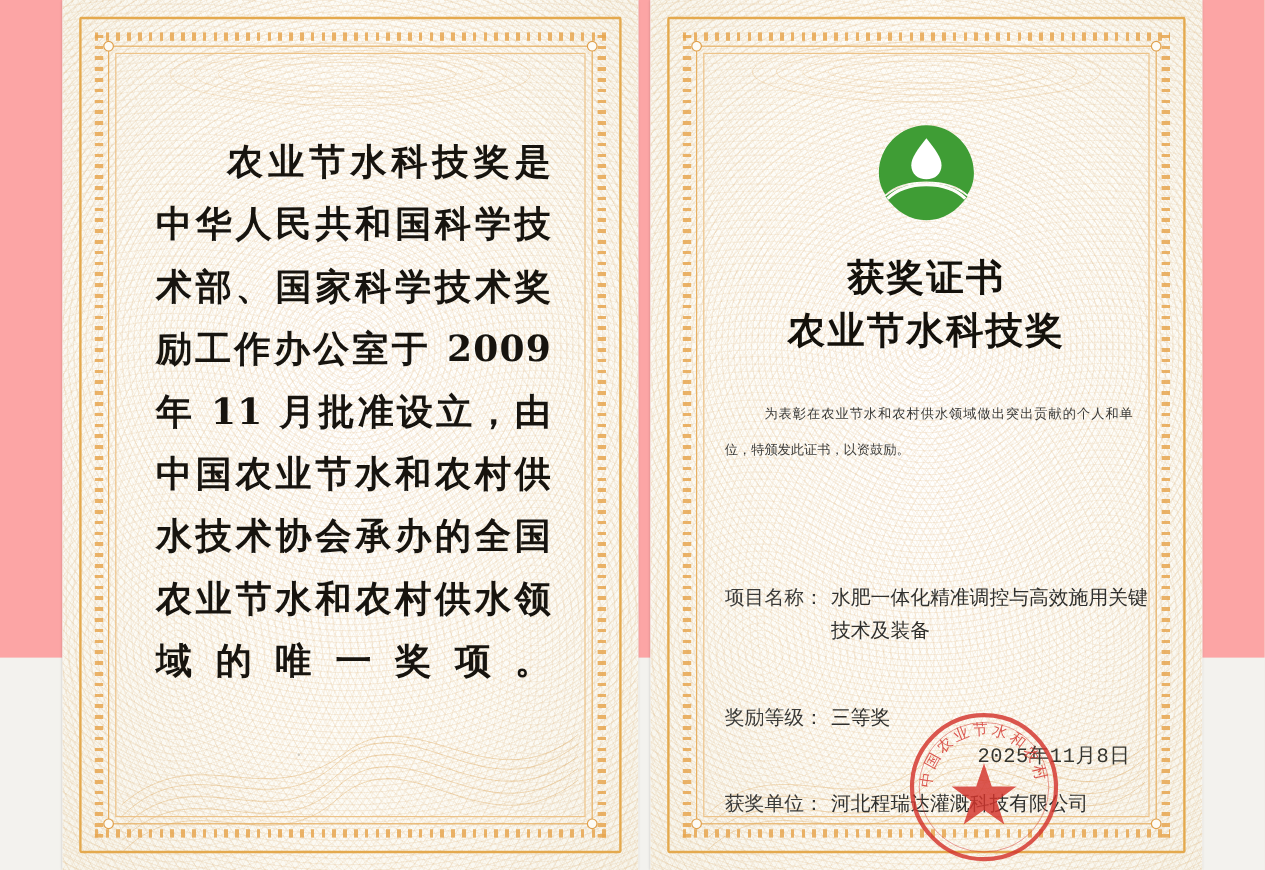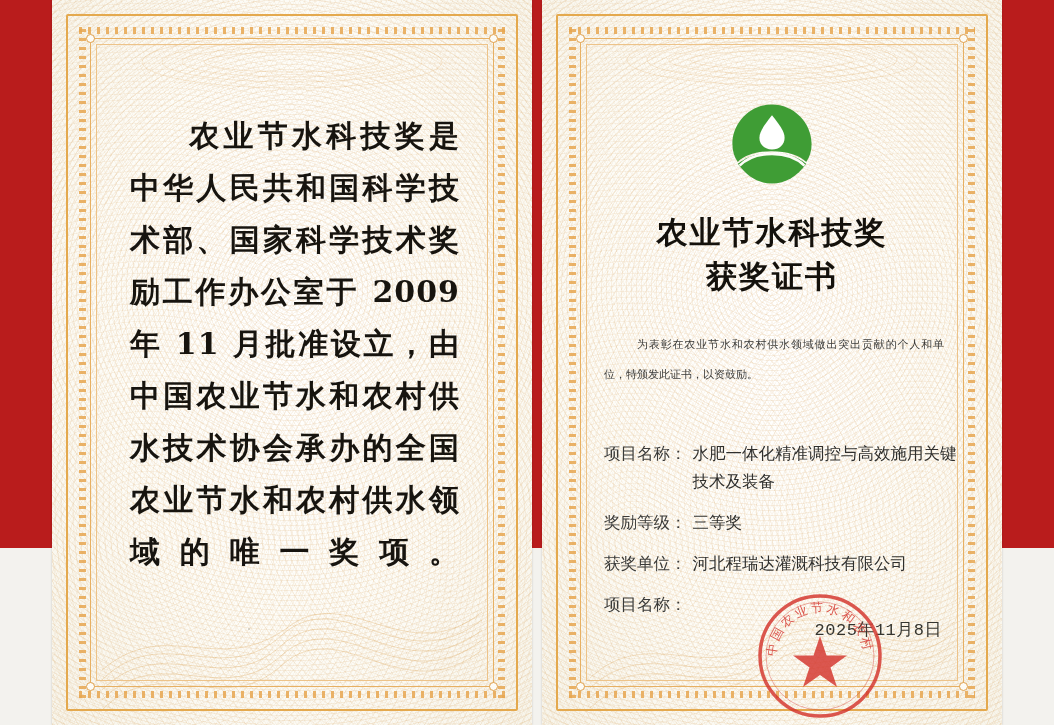--- a/index.html
+++ b/index.html
@@ -10,21 +10,21 @@
   body {
     width: 1054px;
     height: 725px;
     font-family: "Liberation Serif", serif;
     overflow: hidden;
   }
   .scene {
     position: relative;
     width: 1054px;
     height: 548px;
-    background: #b91c1c;
+    background: #fca5a5;
   }
 
   
   .page {
     position: absolute;
     background: #fdfcf8;
     box-shadow: 0 0 2px rgba(0,0,0,0.18);
     overflow: hidden;
   }
   .page-left {
@@ -158,20 +158,21 @@
     right: 40px;
     top: 440px;
     font-family: "DejaVu Sans", "Liberation Sans", sans-serif;
     font-size: 16.5px;
     color: #3a3a38;
   }
   .field-row {
     display: flex;
     margin-bottom: 13px;
     line-height: 28px;
+    margin-top: 44px;
   }
   .field-label {
     flex: 0 0 auto;
     white-space: nowrap;
     color: #3a3a38;
   }
   .field-value {
     flex: 1 1 auto;
     padding-left: 6px;
     color: #2f2f2d;
@@ -279,22 +280,22 @@
         <svg viewBox="0 0 120 92" width="108" height="84">
           <path d="M60 2 C36 2 16 22 16 46 C16 54 18 60 22 66 C30 58 44 54 60 54 C76 54 90 58 98 66 C102 60 104 54 104 46 C104 22 84 2 60 2 Z" fill="#3f9d35"></path>
           <path d="M22 68 C32 82 45 90 60 90 C75 90 88 82 98 68 C88 60 76 56 60 56 C44 56 32 60 22 68 Z" fill="#3f9d35"></path>
           <path d="M60 14 C52 24 46 32 46 39 C46 47 52 52 60 52 C68 52 74 47 74 39 C74 32 68 24 60 14 Z" fill="#ffffff"></path>
           <path d="M24 70 C34 60 46 57 60 57 C74 57 86 60 96 70" fill="none" stroke="#fdfcf8" stroke-width="3"></path>
         </svg>
       </div>
     </div>
 
     <div class="cert-title">
+      <div>获奖证书</div>
       <div>农业节水科技奖</div>
-      <div>获奖证书</div>
     </div>
 
     <div class="cert-intro">为表彰在农业节水和农村供水领域做出突出贡献的个人和单位，特颁发此证书，以资鼓励。</div>
 
     <div class="fields">
       <div class="field-row">
         <div class="field-label">项目名称：</div>
         <div class="field-value">水肥一体化精准调控与高效施用关键技术及装备</div>
       </div>
       <div class="field-row">

